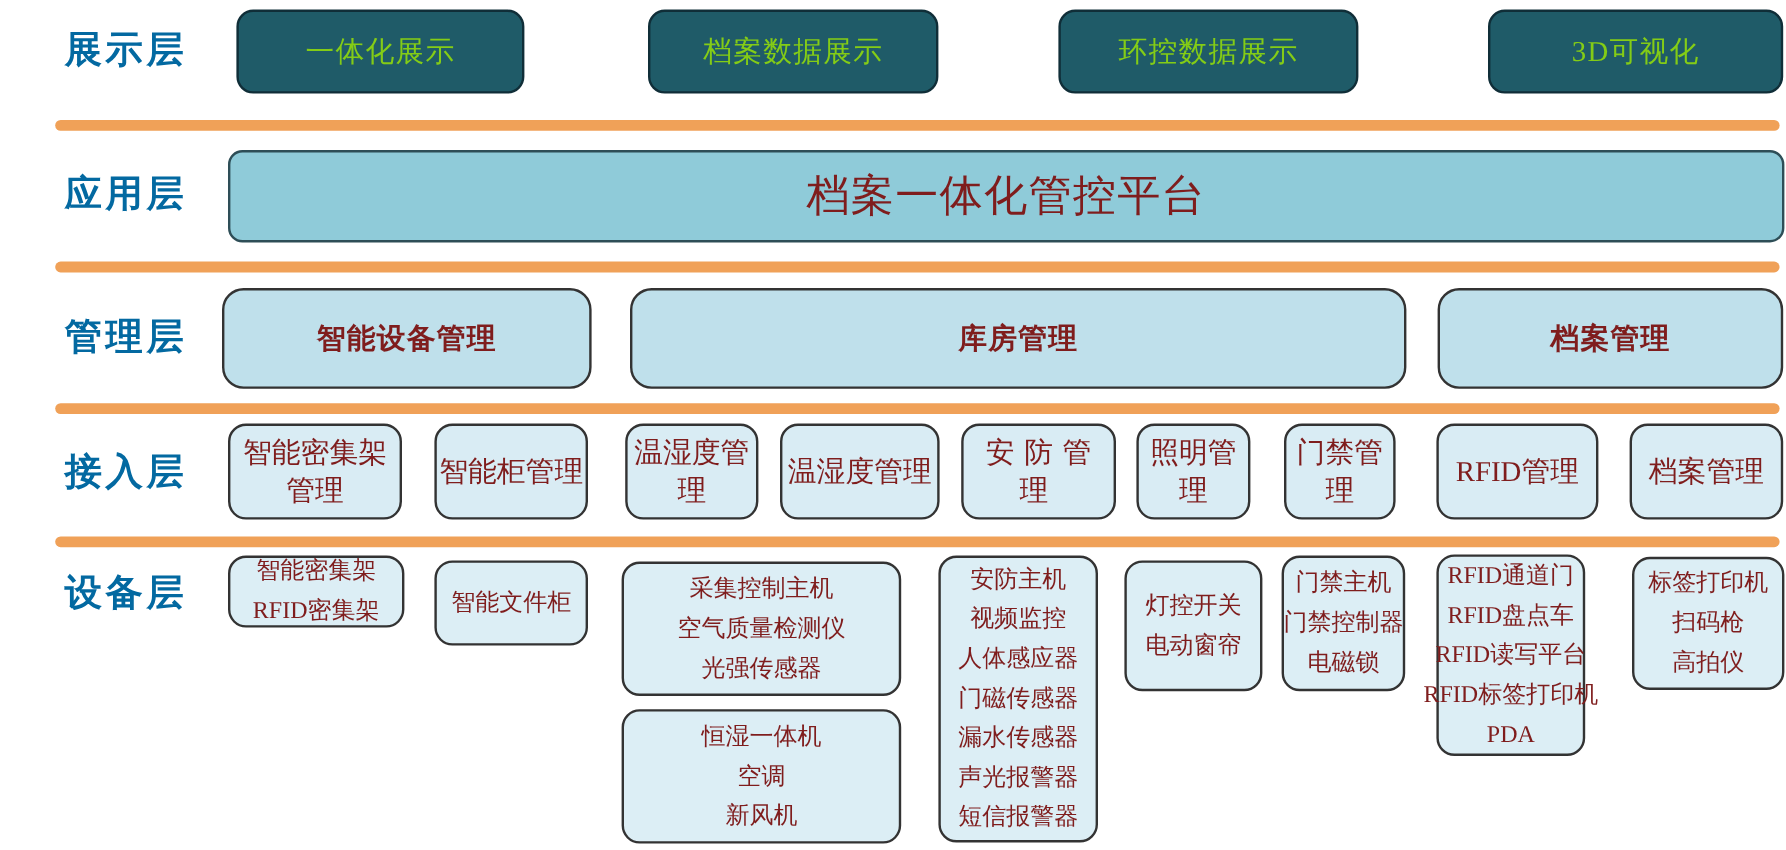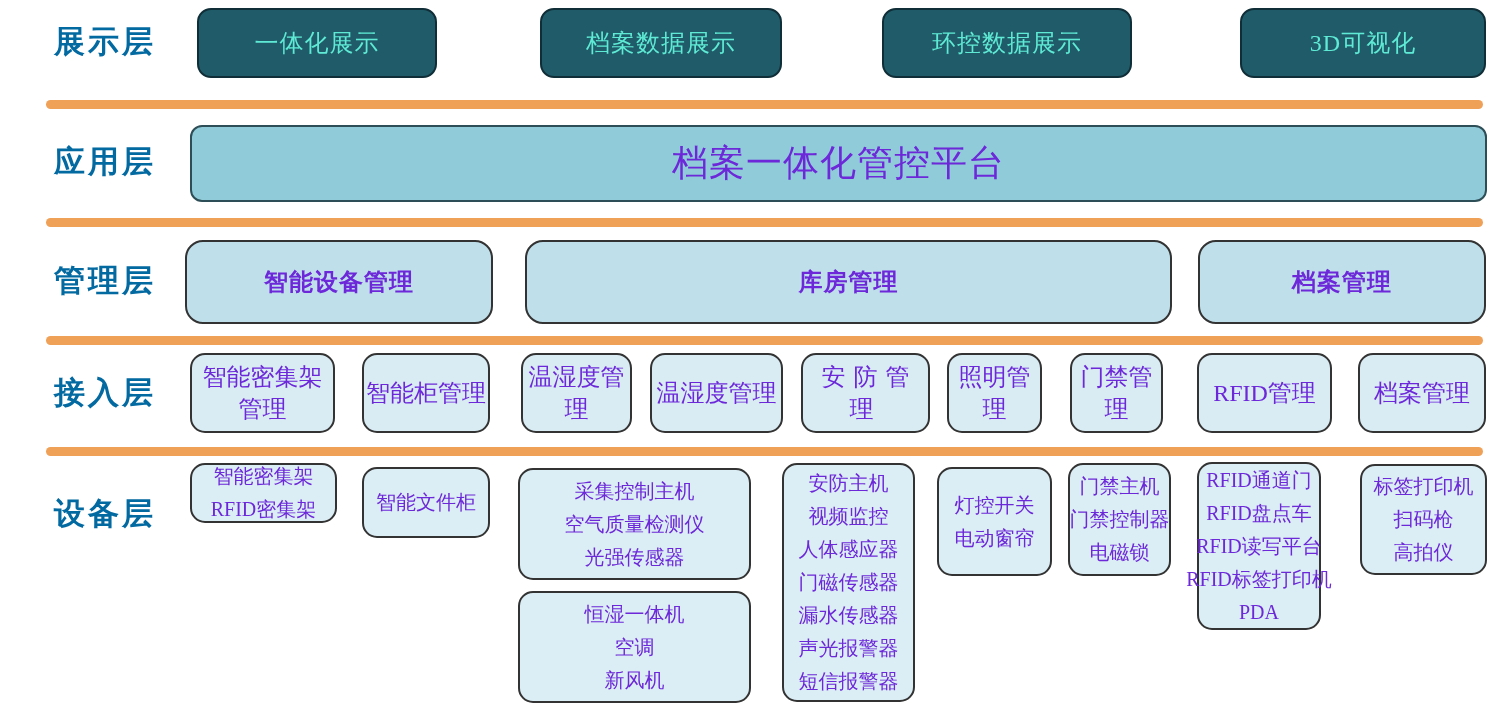--- a/index.html
+++ b/index.html
@@ -11,25 +11,25 @@
     position:absolute;left:54px;width:140px;
     color:#0369a1;font-size:31px;font-weight:bold;letter-spacing:3px;line-height:1;
     white-space:nowrap;
   }
   .divider{
     position:absolute;left:46px;width:1437px;height:9px;
     background:#F0A158;border-radius:5px;
   }
   .box{
     position:absolute;display:flex;align-items:center;justify-content:center;
-    text-align:center;box-sizing:border-box;color:#6d28d9;
+    text-align:center;box-sizing:border-box;color:#7f1d1d;
   }
   .tealbox{
     top:8px;height:70px;background:#1F5B68;border:2px solid #102E38;border-radius:14px;
-    color:#5eead4;font-size:24px;letter-spacing:1px;
+    color:#84cc16;font-size:24px;letter-spacing:1px;
   }
   .appbox{
     left:190px;top:125px;width:1297px;height:77px;
     background:#8FCBD9;border:2px solid #2E4E57;border-radius:12px;
     font-size:36px;letter-spacing:1px;
   }
   .mgmtbox{
     top:240px;height:84px;background:#BFE0EB;border:2px solid #333333;border-radius:18px;
     font-size:24px;letter-spacing:1px;font-weight:bold;
   }
@@ -47,21 +47,21 @@
 </style>
 </head>
 <body>
 
 <div class="canvas">
 
   <div class="layer-label" style="top:26px">展示层</div>
   <div class="layer-label" style="top:146px">应用层</div>
   <div class="layer-label" style="top:265px">管理层</div>
   <div class="layer-label" style="top:377px">接入层</div>
-  <div class="layer-label" style="top:498px">设备层</div>
+  <div class="layer-label" style="top:478px">设备层</div>
 
   <div class="divider" style="top:100px"></div>
   <div class="divider" style="top:218px"></div>
   <div class="divider" style="top:336px"></div>
   <div class="divider" style="top:447px"></div>
 
   <div class="box tealbox" style="left:197px;width:240px">一体化展示</div>
   <div class="box tealbox" style="left:540px;width:242px">档案数据展示</div>
   <div class="box tealbox" style="left:882px;width:250px">环控数据展示</div>
   <div class="box tealbox" style="left:1240px;width:246px">3D可视化</div>

